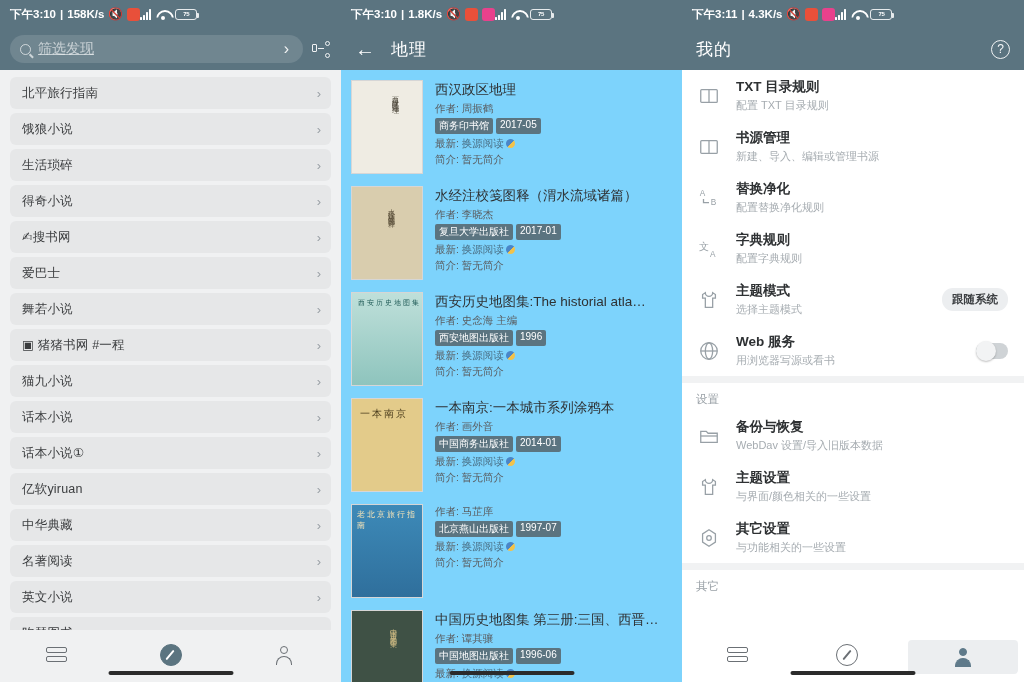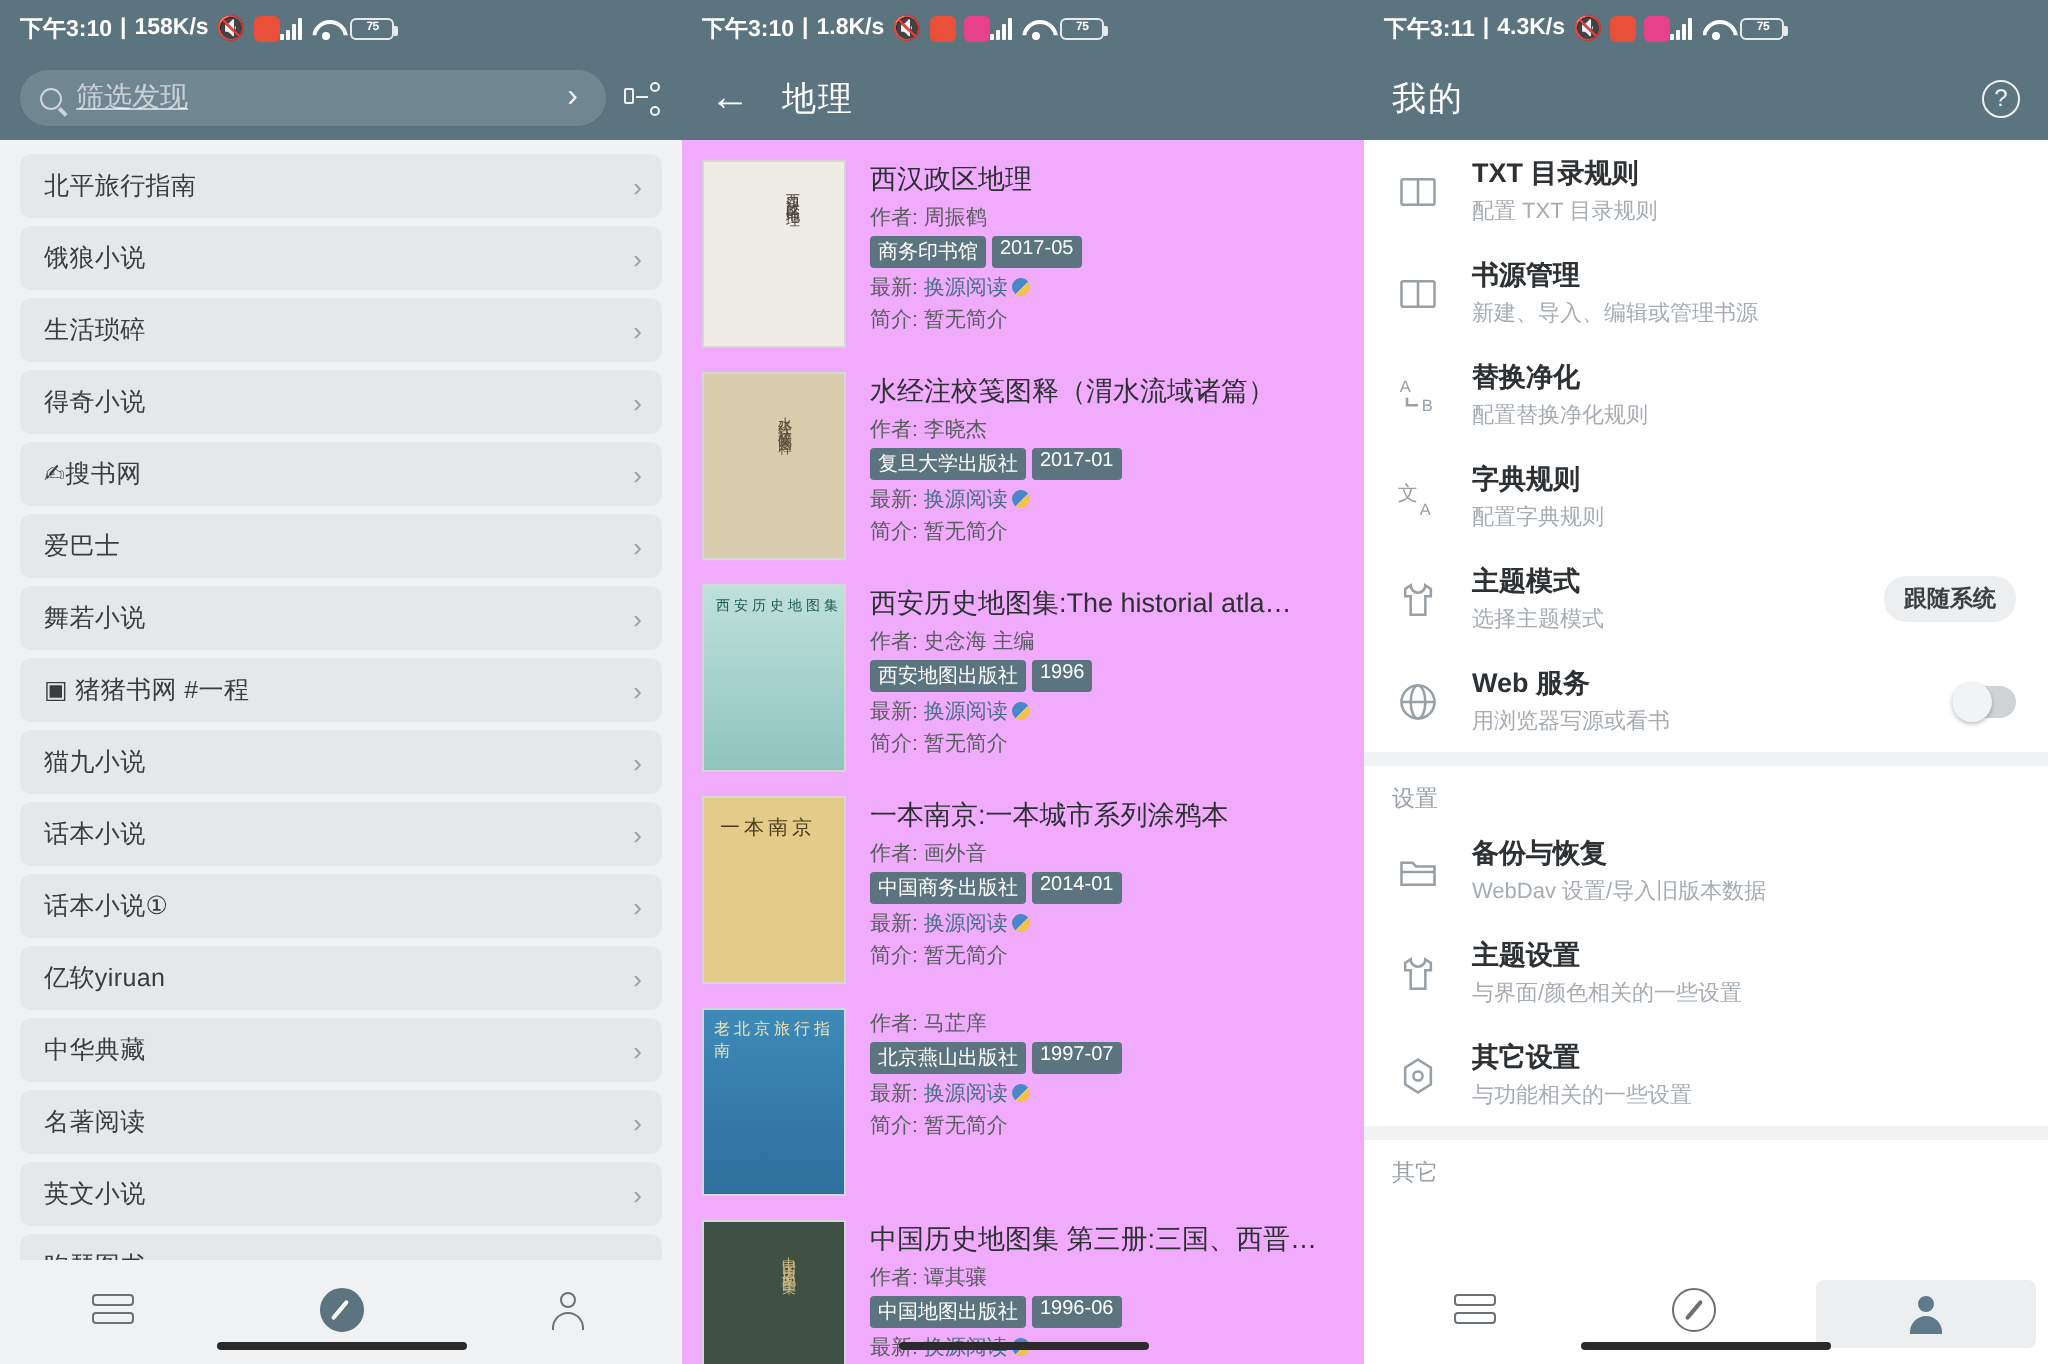--- a/index.html
+++ b/index.html
@@ -91,21 +91,21 @@
   .ic-person.solid .hd { background:#5f7a8a; border-color:#5f7a8a; }
   .ic-person.solid .bd { background:#5f7a8a; border-color:#5f7a8a; }
   .homebar { position:absolute; bottom:7px; left:50%; transform:translateX(-50%);
     width: 125px; height: 4px; background:#2b2b2b; border-radius:2px; }
 
   
   .p2-header { height: 42px; background: #5b7480; display:flex; align-items:center;
     gap: 16px; padding: 0 14px; }
   .back-arrow { color:#fff; font-size:20px; font-weight:300; line-height:1; }
   .p2-title { color:#fff; font-size:17px; letter-spacing:1px; }
-  .p2-list { height: calc(682px - 28px - 42px); overflow:hidden; background:#f0abfc; padding-top: 4px;}
+  .p2-list { height: calc(682px - 28px - 42px); overflow:hidden; background:#7dd3fc; padding-top: 4px;}
   .book { display:flex; gap: 12px; padding: 6px 12px 6px 10px; }
   .cover { width: 72px; height: 94px; flex:none; border:1px solid #d6d6d6;
     position:relative; overflow:hidden; }
   .cover .vtxt { position:absolute; writing-mode: vertical-rl; font-size:7px; letter-spacing:2px; }
   .book-info { flex:1; min-width:0; padding-top: 1px; }
   .bk-title { font-size: 13.5px; color:#2e3133; white-space:nowrap; overflow:hidden;
     text-overflow:ellipsis; margin-bottom: 3px; }
   .bk-line { font-size: 10.5px; color:#5a5d60; margin-bottom: 2px; white-space:nowrap; }
   .bk-tags { display:flex; gap:3px; margin: 2px 0 3px; }
   .tag { background:#5b7480; color:#fff; font-size:10px; padding:1px 4px; border-radius:2px; }

